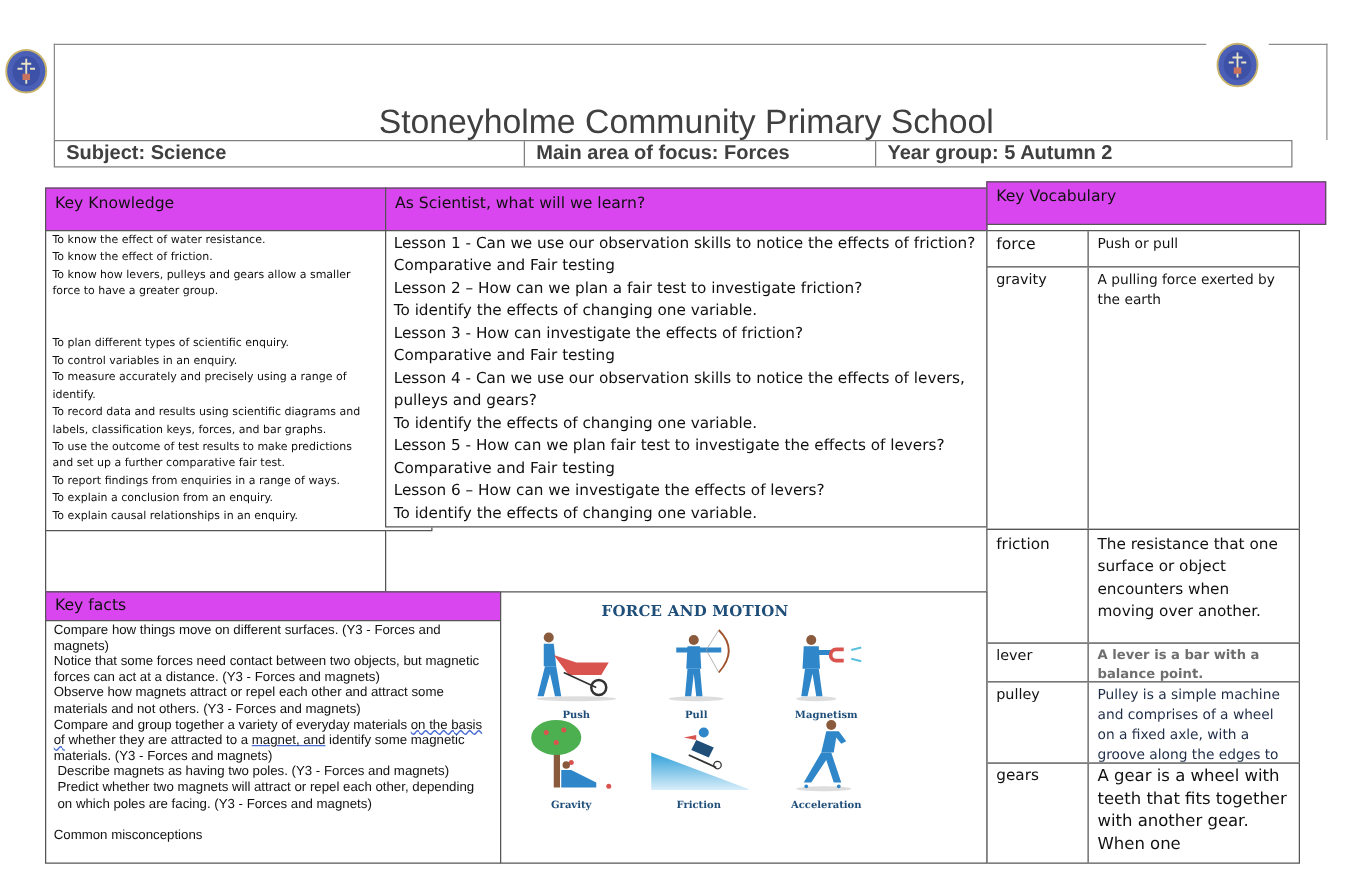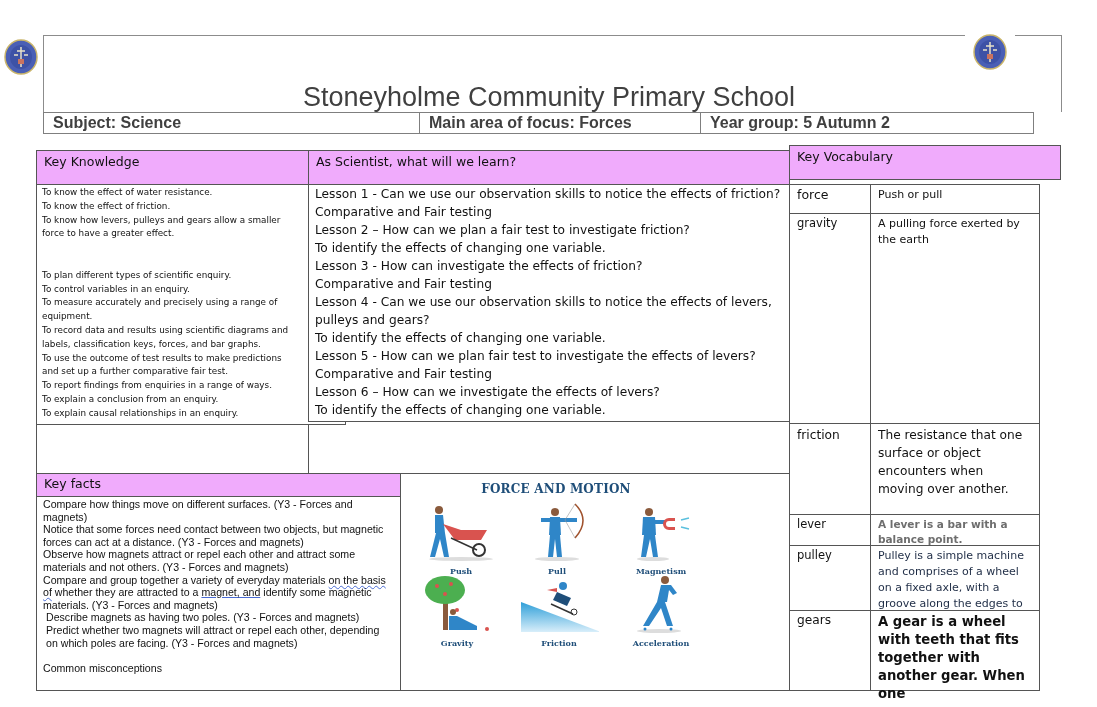--- a/index.html
+++ b/index.html
@@ -16,21 +16,21 @@
   .school-title { position: absolute; left: 43px; width: 1012px; top: 80px; text-align: center; font-size: 27px; color: #404040; font-family: "Liberation Sans", sans-serif; line-height: 34px; }
   .info-row { position: absolute; left: 43px; top: 112px; width: 991px; height: 22px; border: 1px solid #7f7f7f; box-sizing: border-box; display: flex; }
   .info-cell { font-weight: bold; font-size: 16px; color: #404040; padding-left: 9px; line-height: 20px; box-sizing: border-box; }
   .info-cell + .info-cell { border-left: 1px solid #7f7f7f; }
   #info-subject { width: 375px; }
   #info-focus { width: 281px; }
   #info-year { flex: 1; }
 
   
   .cell { position: absolute; box-sizing: border-box; border: 1px solid #555; background: #fff; }
-  .head { background: #f0abfc; font-family: "DejaVu Sans", sans-serif; font-size: 12.5px; padding: 3px 7px; color: #111; }
+  .head { background: #d946ef; font-family: "DejaVu Sans", sans-serif; font-size: 12.5px; padding: 3px 7px; color: #111; }
   .small { font-family: "DejaVu Sans", sans-serif; font-size: 8.8px; line-height: 13.8px; padding: 1px 5px; color: #111; }
   .small div { white-space: nowrap; }
 
   #kk-head { left: 36px; top: 150px; width: 273px; height: 35px; }
   #kk-body { left: 36px; top: 184px; width: 310px; height: 241px; padding-top: 1px; }
   #kk-empty { left: 36px; top: 424px; width: 273px; height: 50px; }
 
   #sci-head { left: 308px; top: 150px; width: 482px; height: 35px; }
   #sci-body { left: 308px; top: 184px; width: 482px; height: 238px; padding: 0 6px; font-family: "DejaVu Sans", sans-serif; font-size: 12.2px; line-height: 18px; color: #111; }
   #sci-body div { white-space: nowrap; }
@@ -43,21 +43,21 @@
   #v-force .vterm { font-size: 12.5px; }
   #v-gravity { top: 213px; height: 211px; }
   #v-friction { top: 423px; height: 92px; }
   #v-friction .vterm, #v-friction .vdef { font-size: 12.2px; line-height: 18px; }
   #v-lever { top: 514px; height: 32px; }
   #v-lever .vdef { color: #6e6e6e; font-weight: bold; font-size: 10.5px; line-height: 15px; }
   #v-pulley { top: 545px; height: 66px; }
   #v-pulley .vdef { color: #1e2c45; font-size: 11px; line-height: 16px; }
   #v-gears { top: 610px; height: 81px; }
   #v-gears .vterm { font-size: 12.2px; }
-  #v-gears .vdef { font-size: 13.2px; line-height: 18px; font-weight: bold; }
+  #v-gears .vdef { font-size: 13.2px; line-height: 18px; }
 
   #kf-head { left: 36px; top: 473px; width: 365px; height: 24px; padding: 2px 7px; }
   #kf-body { left: 36px; top: 496px; width: 365px; height: 195px; padding: 1px 6px; font-family: "Liberation Sans", sans-serif; font-size: 10.6px; line-height: 12.6px; color: #111; }
   #kf-body div { white-space: nowrap; }
   .indent { padding-left: 3px; }
   .squiggle { text-decoration: underline wavy #4a6cd4; text-decoration-thickness: 1px; }
   .uline { text-decoration: underline #4a6cd4; }
 
   #fm-panel { left: 400px; top: 473px; width: 390px; height: 218px; border-left: 1px solid #555; }
   .fm-title { position: absolute; left: 0; width: 310px; top: 8px; text-align: center; font-family: "DejaVu Serif", serif; font-weight: bold; font-size: 12px; color: #1f4e79; letter-spacing: 0.2px; }
@@ -98,27 +98,27 @@
   <div class="info-cell" id="info-subject">Subject: Science</div>
   <div class="info-cell" id="info-focus">Main area of focus: Forces</div>
   <div class="info-cell" id="info-year">Year group: 5 Autumn 2</div>
 </div>
 
 <div class="cell head" id="kk-head">Key Knowledge</div>
 <div class="cell small" id="kk-body">
   <div>To know the effect of water resistance.</div>
   <div>To know the effect of friction.</div>
   <div>To know how levers, pulleys and gears allow a smaller</div>
-  <div>force to have a greater effect.</div>
+  <div>force to have a greater group.</div>
   <div>&nbsp;</div>
   <div>&nbsp;</div>
   <div>To plan different types of scientific enquiry.</div>
   <div>To control variables in an enquiry.</div>
   <div>To measure accurately and precisely using a range of</div>
-  <div>equipment.</div>
+  <div>identify.</div>
   <div>To record data and results using scientific diagrams and</div>
   <div>labels, classification keys, forces, and bar graphs.</div>
   <div>To use the outcome of test results to make predictions</div>
   <div>and set up a further comparative fair test.</div>
   <div>To report findings from enquiries in a range of ways.</div>
   <div>To explain a conclusion from an enquiry.</div>
   <div>To explain causal relationships in an enquiry.</div>
 </div>
 <div class="cell" id="kk-empty"></div>
 

